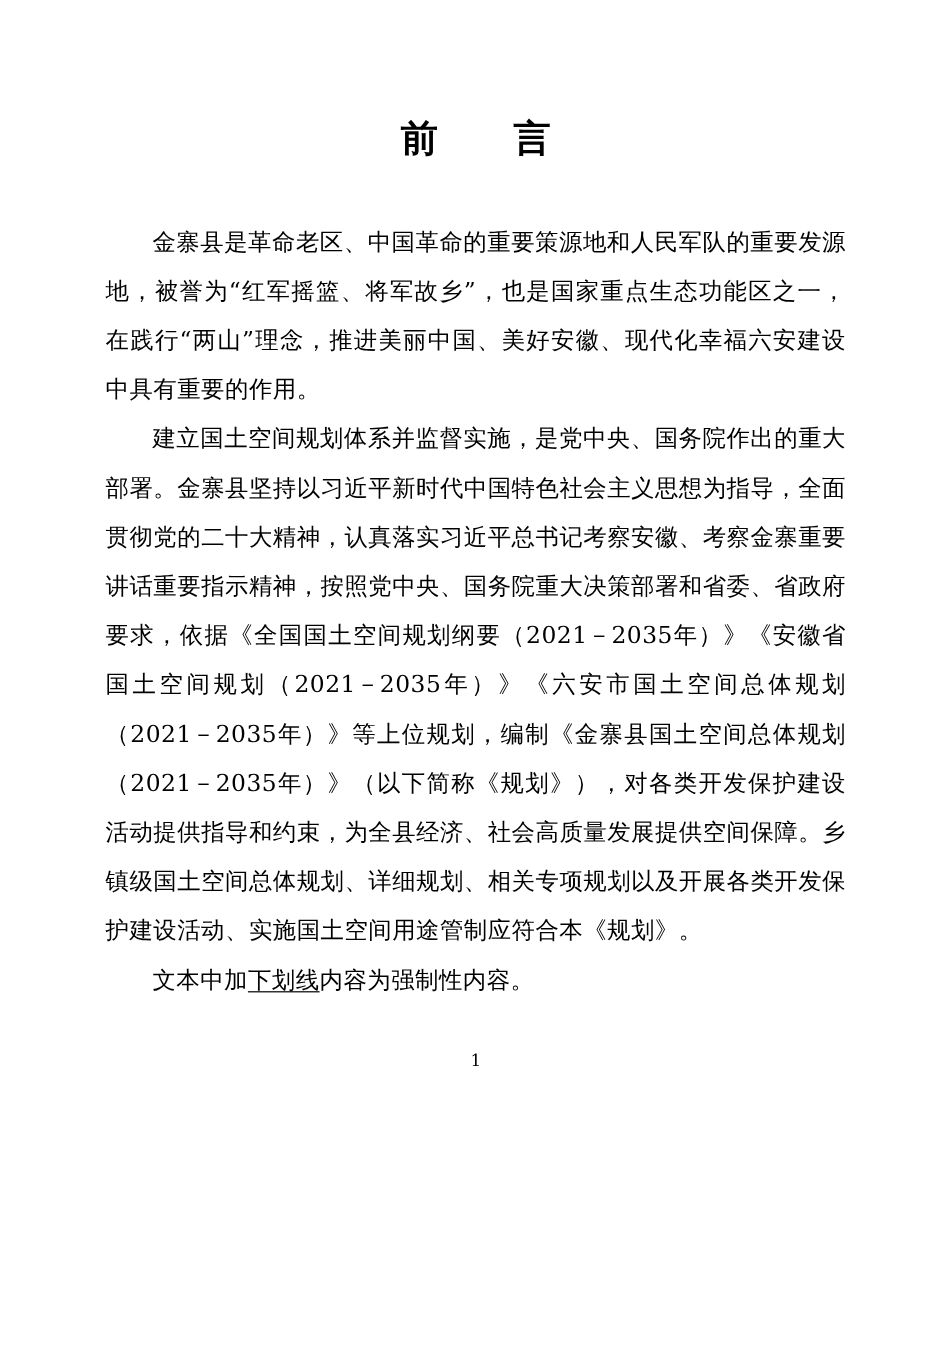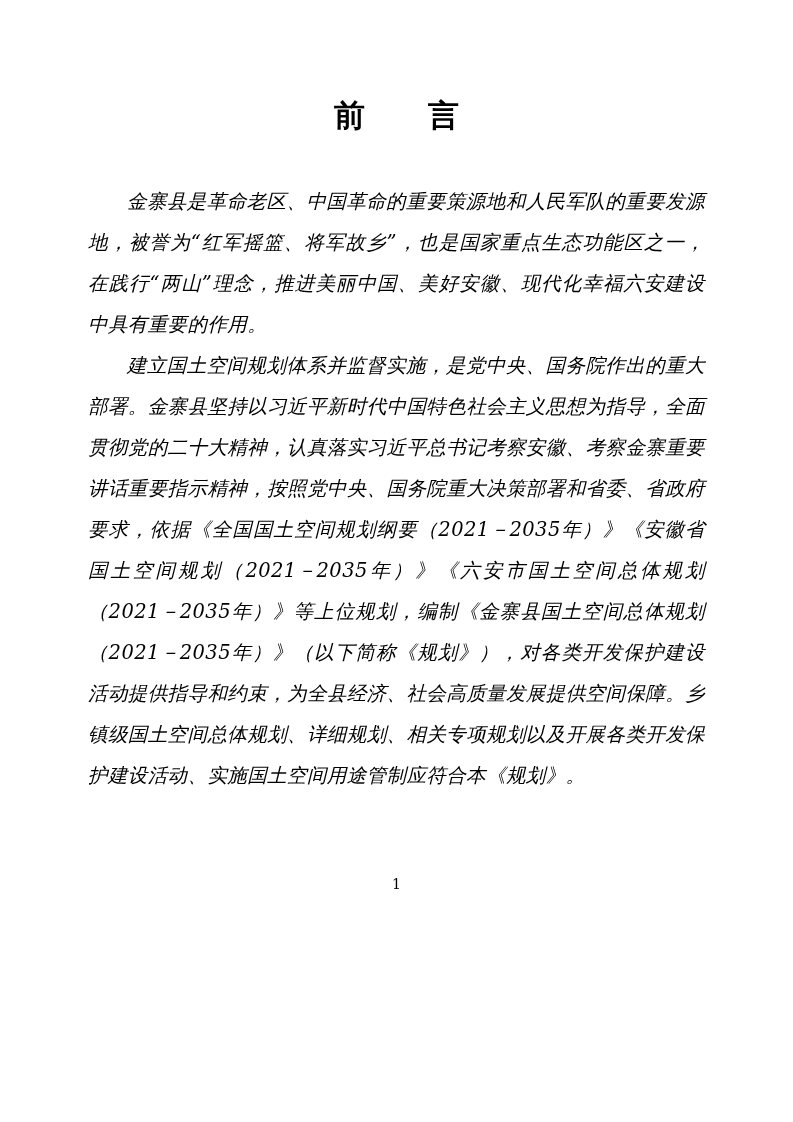--- a/index.html
+++ b/index.html
@@ -39,21 +39,20 @@
   }
   p.para {
     margin: 0 0 0 0;
     font-size: 19.5px;
     line-height: 41px;
     text-align: justify;
     text-justify: inter-ideograph;
     text-indent: 39px;
     font-family: "DejaVu Serif", "Liberation Serif", serif;
     letter-spacing: 0.4px;
-    font-style: italic;
   }
   p.para + p.para {
     margin-top: 0px;
   }
   .underline {
     text-decoration: underline;
     text-underline-offset: 3px;
   }
   .page-number {
     position: absolute;
@@ -68,17 +67,18 @@
 </head>
 <body>
 
 <div class="page">
 
   <h1 class="doc-title">前　言</h1>
 
   <div class="body-block">
     <p class="para">金寨县是革命老区、中国革命的重要策源地和人民军队的重要发源地，被誉为“红军摇篮、将军故乡”，也是国家重点生态功能区之一，在践行“两山”理念，推进美丽中国、美好安徽、现代化幸福六安建设中具有重要的作用。</p>
     <p class="para">建立国土空间规划体系并监督实施，是党中央、国务院作出的重大部署。金寨县坚持以习近平新时代中国特色社会主义思想为指导，全面贯彻党的二十大精神，认真落实习近平总书记考察安徽、考察金寨重要讲话重要指示精神，按照党中央、国务院重大决策部署和省委、省政府要求，依据《全国国土空间规划纲要（2021－2035年）》《安徽省国土空间规划（2021－2035年）》《六安市国土空间总体规划（2021－2035年）》等上位规划，编制《金寨县国土空间总体规划（2021－2035年）》（以下简称《规划》），对各类开发保护建设活动提供指导和约束，为全县经济、社会高质量发展提供空间保障。乡镇级国土空间总体规划、详细规划、相关专项规划以及开展各类开发保护建设活动、实施国土空间用途管制应符合本《规划》。</p>
+    <p class="para"><span>文本中加</span><span class="underline">下划线</span><span>内容为强制性内容。</span></p>
   </div>
 
   <div class="page-number">1</div>
 
 </div>
 
 </body></html>

